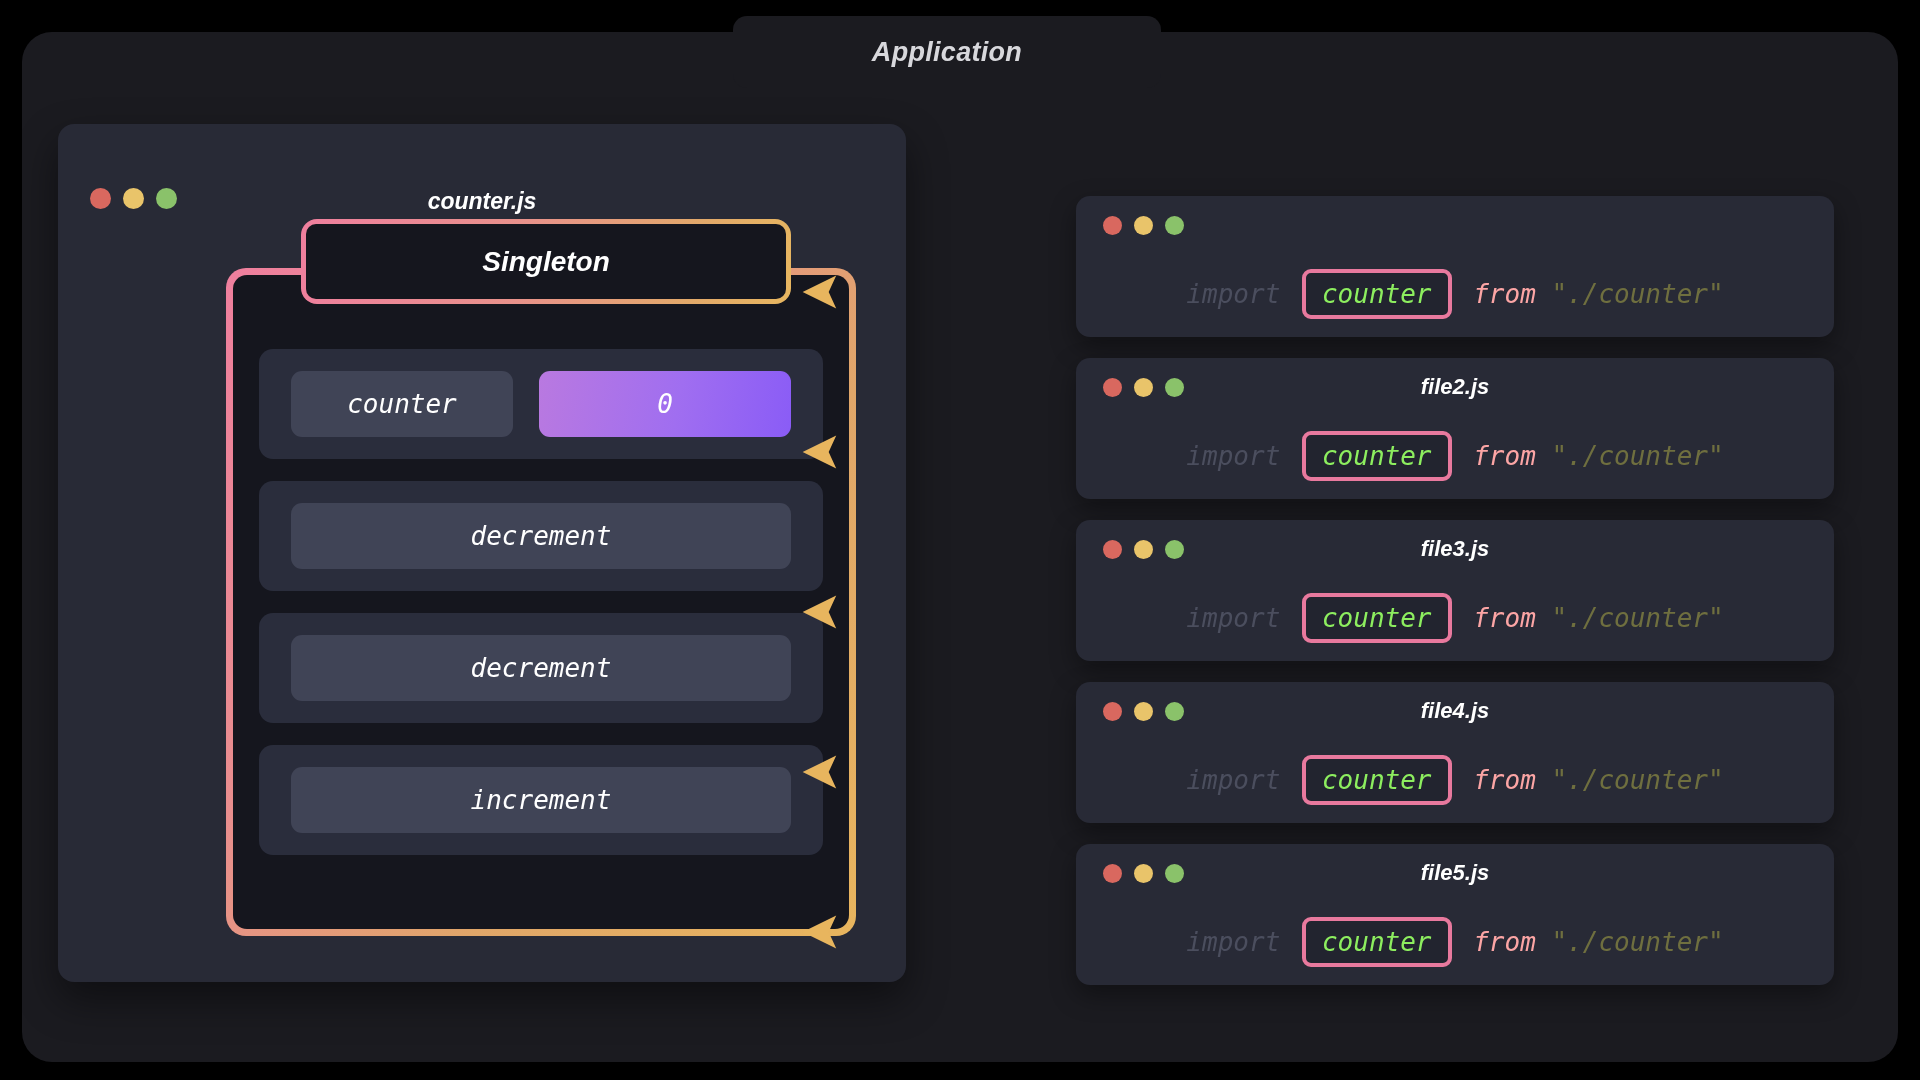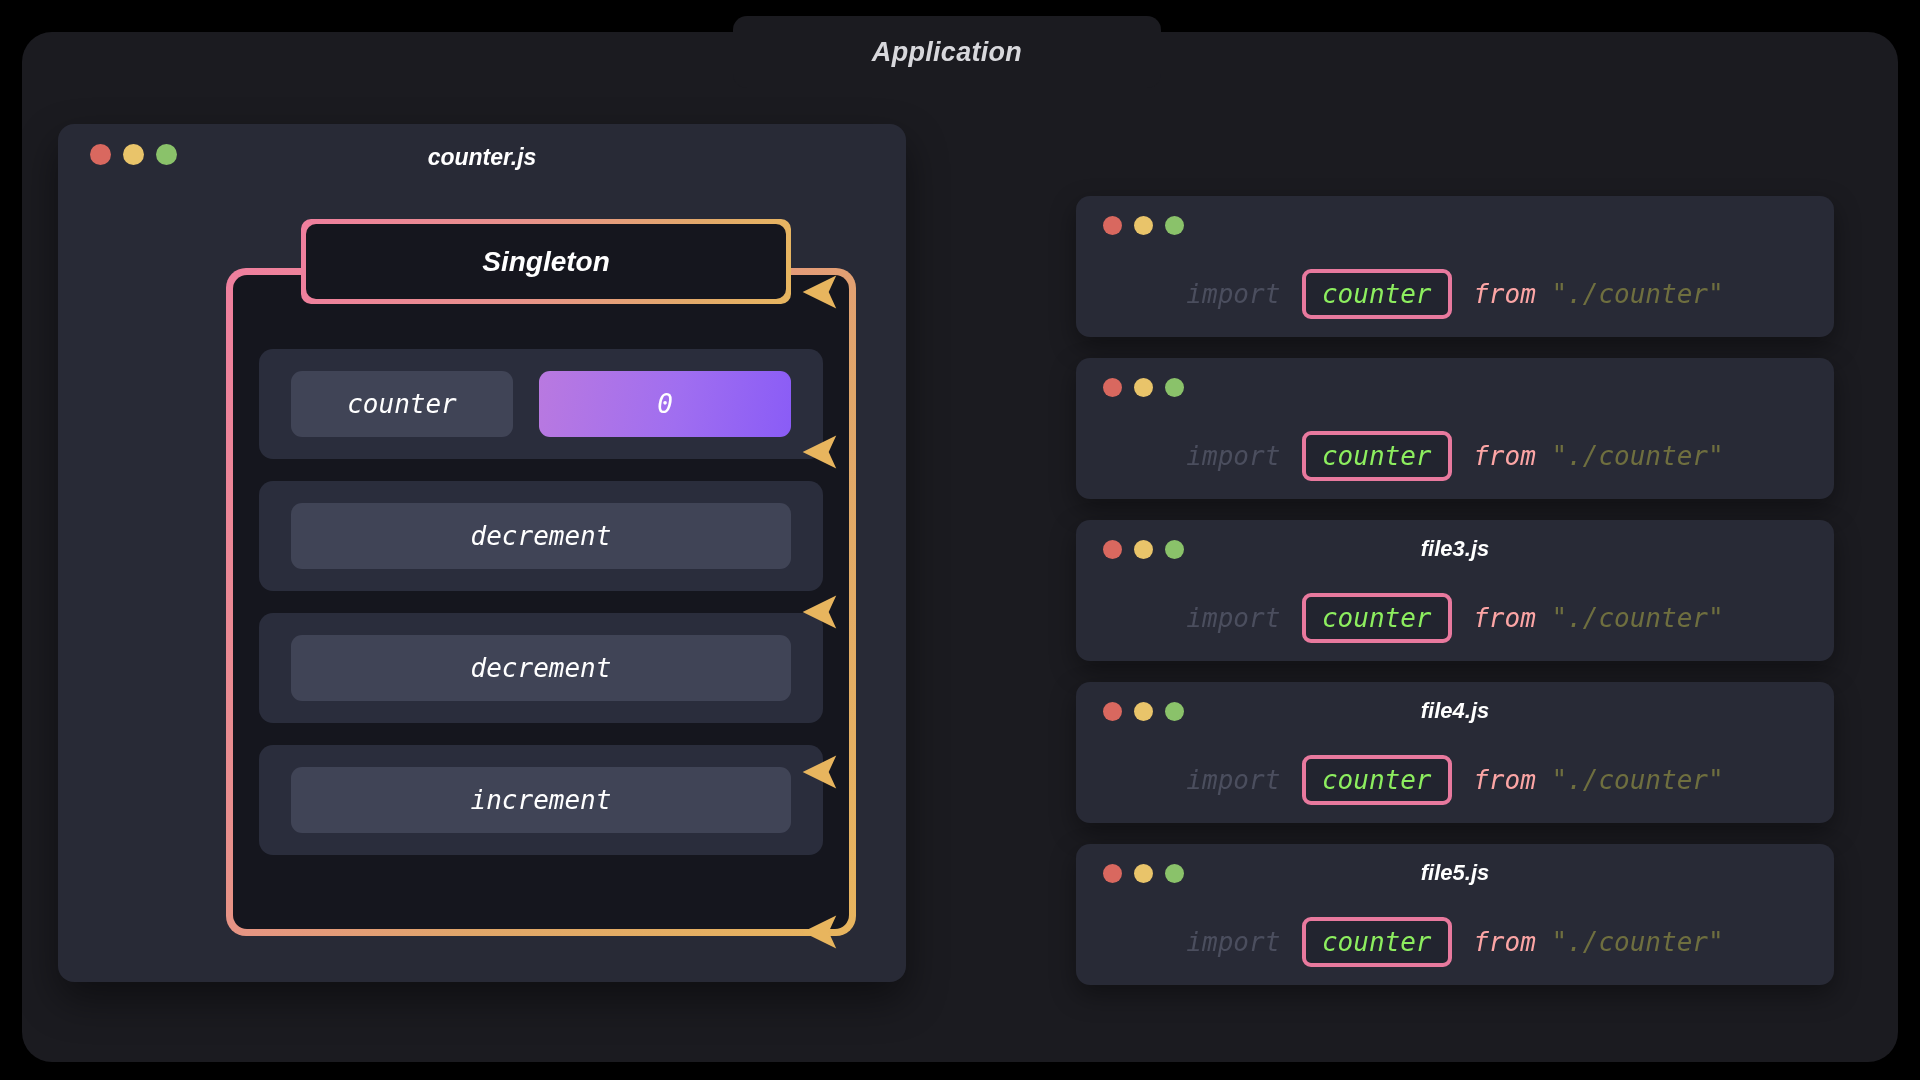--- a/index.html
+++ b/index.html
@@ -62,20 +62,21 @@
     background: #282a36;
     border-radius: 16px;
     box-shadow: 0 18px 40px rgba(0,0,0,.45);
     z-index: 5;
   }
   .win-bar {
     position: relative;
     height: 66px;
     display: flex;
     align-items: center;
+    margin-top: 44px;
   }
   .dots {
     position: absolute;
     left: 32px;
     top: 20px;
     display: flex;
     gap: 12px;
   }
   .dot { width: 21px; height: 21px; border-radius: 50%; }
   .dot.red    { background: #d9685f; }
@@ -121,21 +122,21 @@
     gap: 22px;
   }
 
   
   .singleton-header {
     position: absolute;
     left: 75px;
     top: 0px;
     width: 490px;
     height: 85px;
-    border-radius: 10px;
+    border-radius: 16px;
     padding: 5px;
     background: linear-gradient(100deg, #ef7f9e 0%, #e8928b 45%, #e2a96a 80%, #e7b660 100%);
     z-index: 10;
   }
   .singleton-header-inner {
     width: 100%;
     height: 100%;
     background: #15161e;
     border-radius: 10px;
     display: flex;
@@ -327,20 +328,21 @@
       </div>
     </div>
 
     <div class="file-window">
       <div class="file-bar">
         <div class="file-dots">
           <span class="file-dot" style="background:#d9685f"></span>
           <span class="file-dot" style="background:#e9c46a"></span>
           <span class="file-dot" style="background:#8ac26a"></span>
         </div>
+        <div class="file-title">file2.js</div>
       </div>
       <div class="code-line">
         <span class="tok-kw">import </span>
         <span class="tok-box">counter</span>
         <span class="tok-from"> from </span>
         <span class="tok-str">"./counter"</span>
       </div>
     </div>
 
     <div class="file-window">

